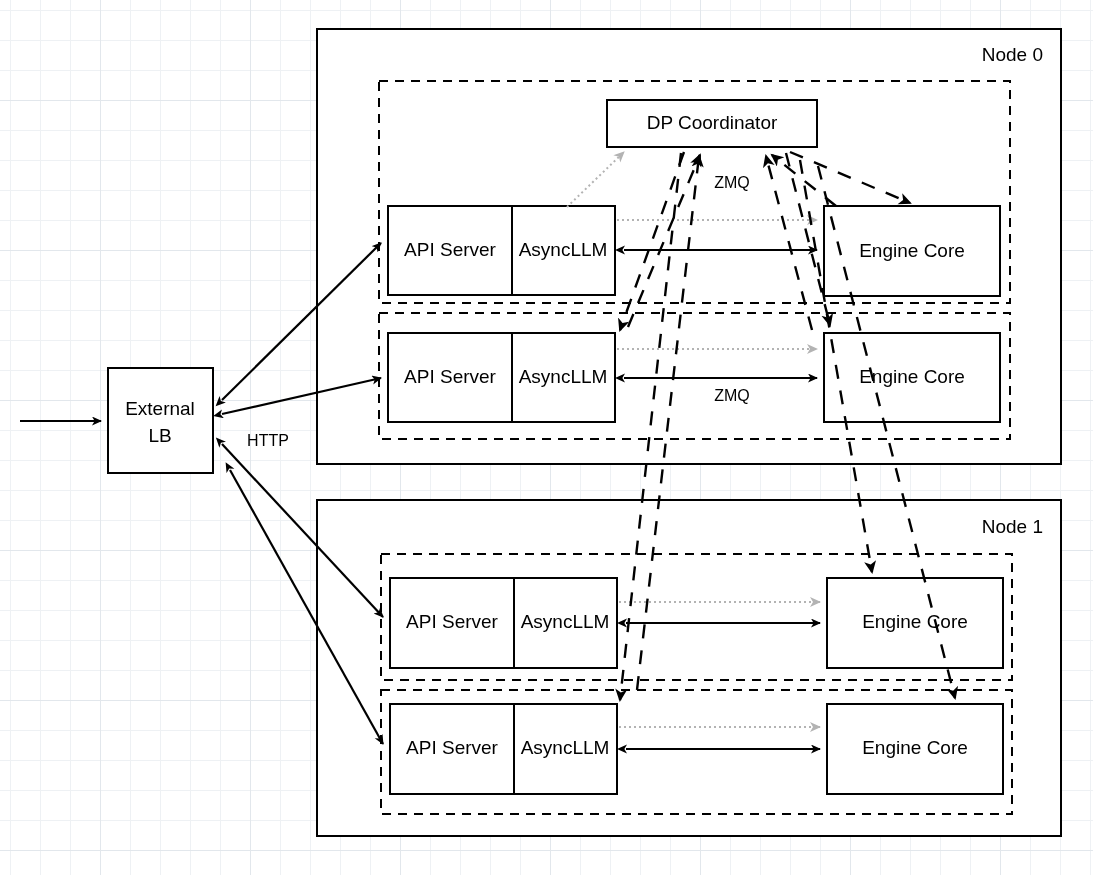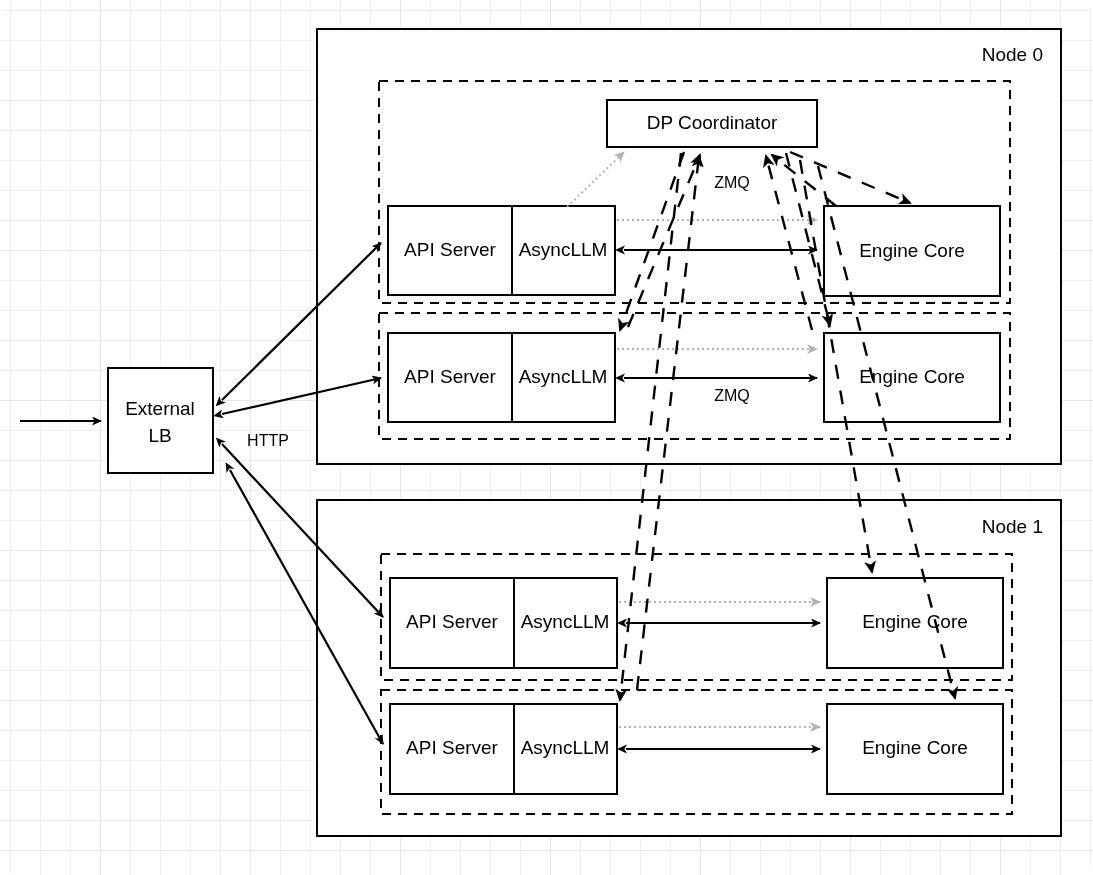--- a/index.html
+++ b/index.html
@@ -7,21 +7,20 @@
     padding: 0;
     background: #ffffff;
   }
   #canvas-root {
     position: relative;
     width: 1093px;
     height: 875px;
     background: #ffffff;
     font-family: "Liberation Sans", sans-serif;
     overflow: hidden;
-    border-radius: 18px;
   }
   svg#diagram {
     display: block;
     width: 1093px;
     height: 875px;
   }
   .grid-line-minor { stroke: #eef1f4; stroke-width: 1; }
   .grid-line-major { stroke: #e2e7ec; stroke-width: 1; }
   .node-frame {
     fill: #ffffff;

